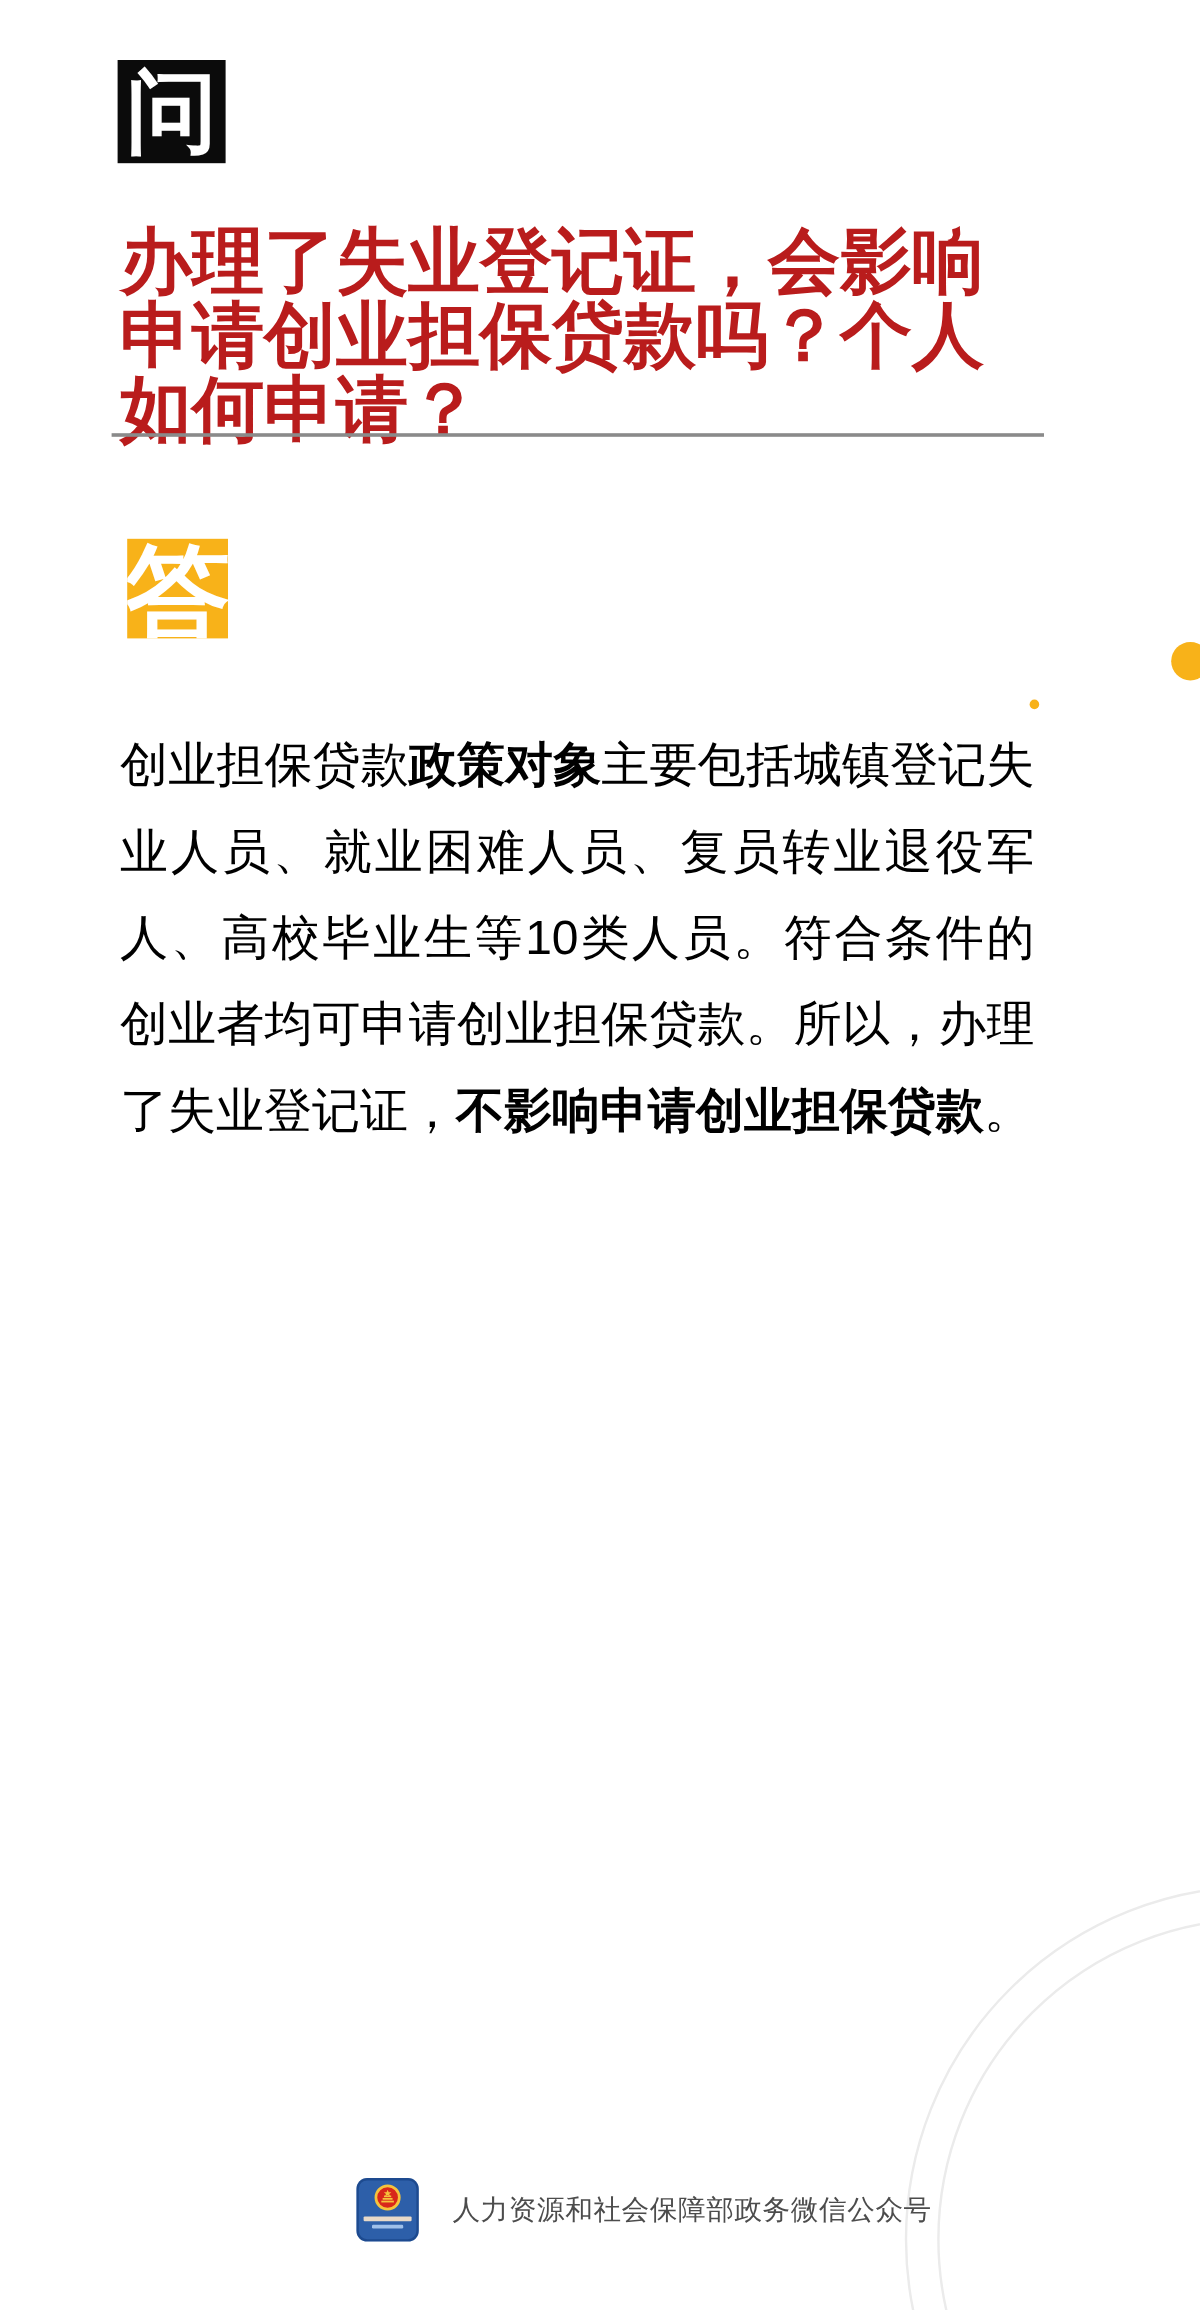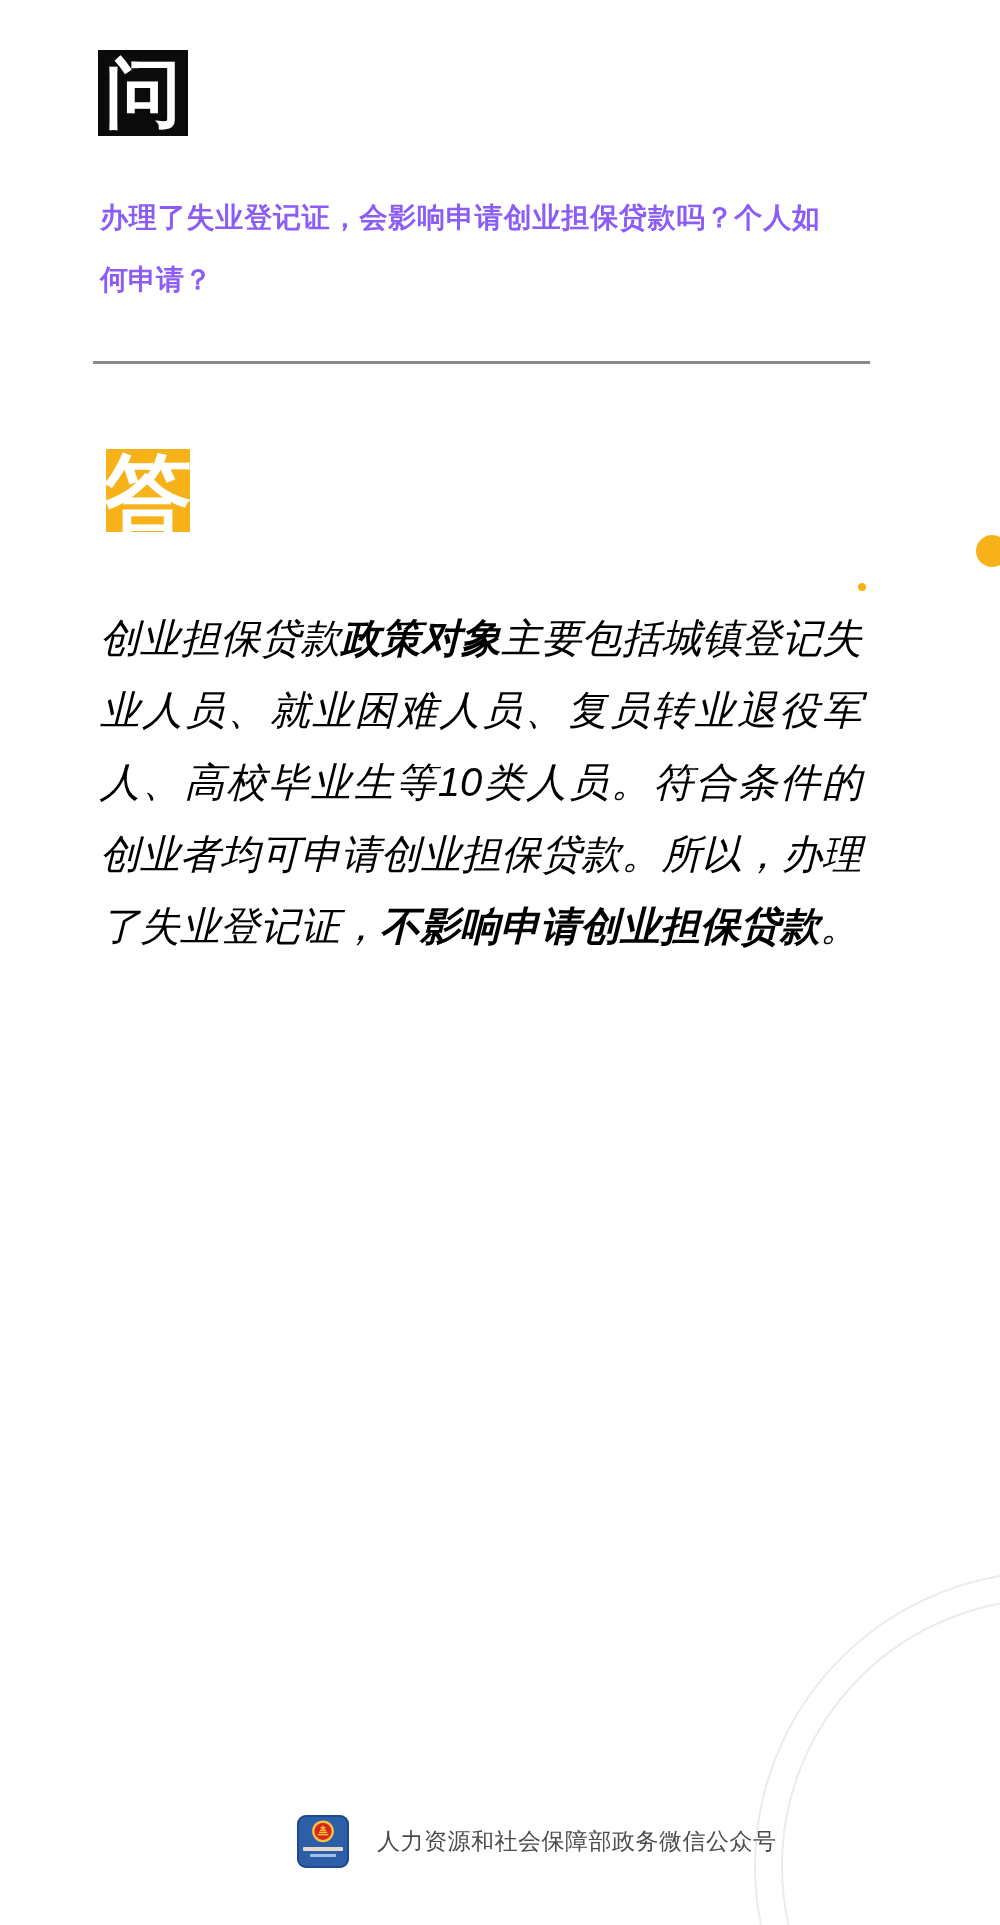--- a/index.html
+++ b/index.html
@@ -15,21 +15,21 @@
     display:flex; align-items:center; justify-content:center;
   }
   .q-badge span {
     color:#fff; font-family:"DejaVu Serif", serif;
     font-weight:700; font-size:76px; line-height:86px;
   }
 
   
   .question-title {
     position:absolute; left:100px; top:187px; width:720px;
-    font-size:28px; line-height:62px; font-weight:700; color:#8b5cf6;
+    font-size:60px; line-height:62px; font-weight:700; color:#b91c1c;
     text-align:justify; margin:0;
   }
 
   .divider {
     position:absolute; left:93px; top:361px; width:777px; height:3px;
     background:var(--divider-gray,#8A8A8A);
   }
 
   
   .a-badge {
@@ -50,21 +50,21 @@
   .dot-sm {
     position:absolute; left:858px; top:583px; width:8px; height:8px;
     border-radius:50%; background:var(--accent-yellow,#F8B219);
   }
 
   
   .para {
     position:absolute; left:100px; width:762px; margin:0;
     font-size:40px; line-height:72px; color:#000; text-align:justify;
   }
-  .p1 { top:602px;font-style:italic; }
+  .p1 { top:602px; }
   .p2 { top:1104px; }
   .para .b { font-weight:700; }
 
   
   .arc {
     position:absolute; border:2px solid var(--arc-gray,#EBEBEB);
     border-radius:50%; background:transparent;
   }
   .arc-outer { left:754px; top:1571px; width:586px; height:586px; }
   .arc-inner { left:781px; top:1598px; width:532px; height:532px; }

